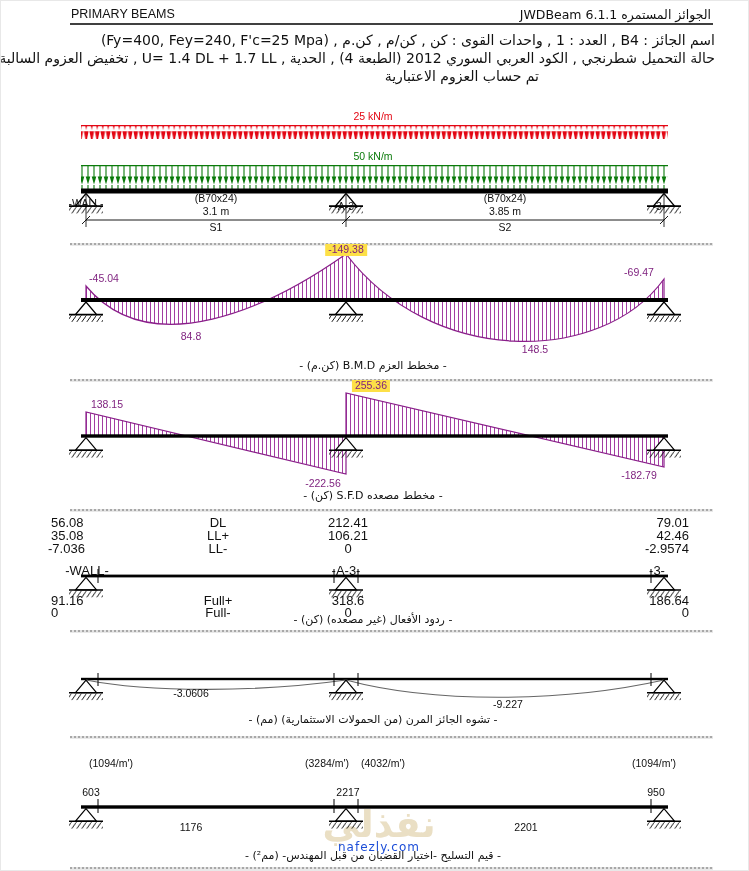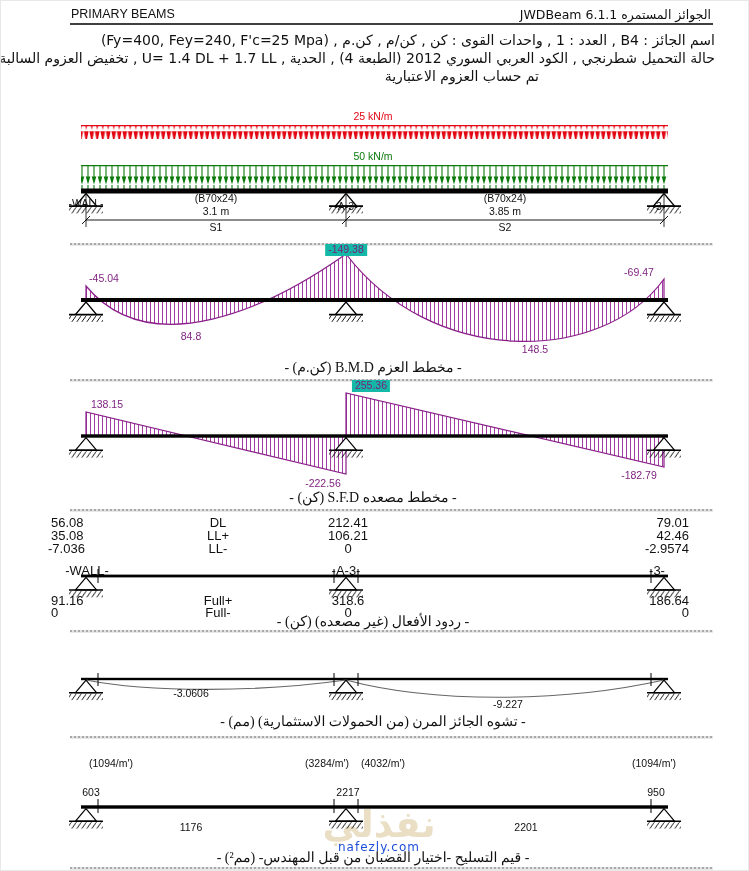--- a/index.html
+++ b/index.html
@@ -4,23 +4,23 @@
 <style>
   html,body{margin:0;padding:0;background:#fff;}
   .page{position:relative;width:749px;height:871px;background:#fff;overflow:hidden;
         font-family:"Liberation Sans","DejaVu Sans",sans-serif;color:#111;
         border:1px solid #e8e8e8;box-sizing:border-box;}
   svg.gfx{position:absolute;left:0;top:0;z-index:1;}
   .lbl{position:absolute;font-size:10.5px;white-space:nowrap;z-index:2;line-height:1.1;}
   .c{transform:translateX(-50%);}
   .r{text-align:right;}
   .plbl{color:#7c1d7c;}
-  .wbg{background:#14b8a6;padding:0 3px;}
+  .wbg{background:#fde047;padding:0 3px;}
   .rtl{direction:rtl;unicode-bidi:embed;font-family:"DejaVu Sans","Liberation Sans",sans-serif;}
-  .cap{font-size:14px;font-family:Liberation Serif, serif;}
+  .cap{font-size:11px;}
   .hdr{font-size:12.5px;}
   .info{position:absolute;right:33px;font-size:14px;z-index:2;white-space:nowrap;}
   .sep{position:absolute;left:69px;width:643px;height:2px;z-index:1;
        background:repeating-linear-gradient(90deg,#a8a8a8 0 2px,#e2e2e2 2px 4px);
        border-bottom:1px solid #e9e9e9;}
   .watermark{position:absolute;z-index:0;text-align:center;
              font-family:"DejaVu Sans",sans-serif;}
   .wm-text{font-size:37px;font-weight:bold;color:#eadfc4;direction:rtl;}
   .wm-site{font-size:12px;color:#1d4ed8;margin-top:-6px;letter-spacing:1px;}
   .cell{position:absolute;font-size:13px;white-space:nowrap;}

